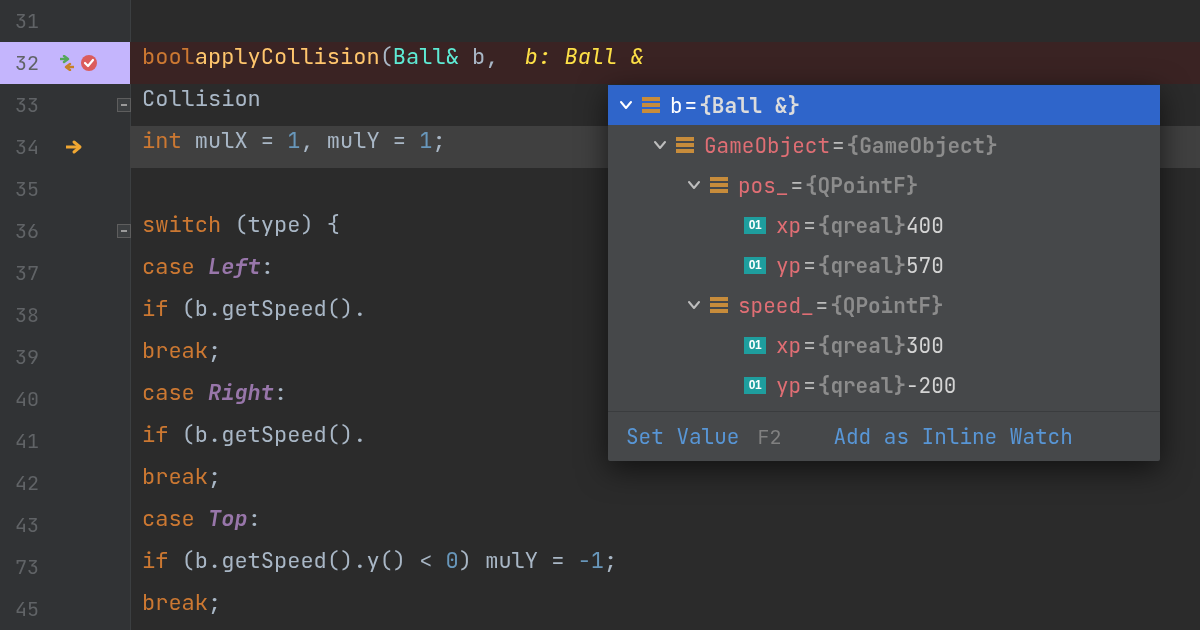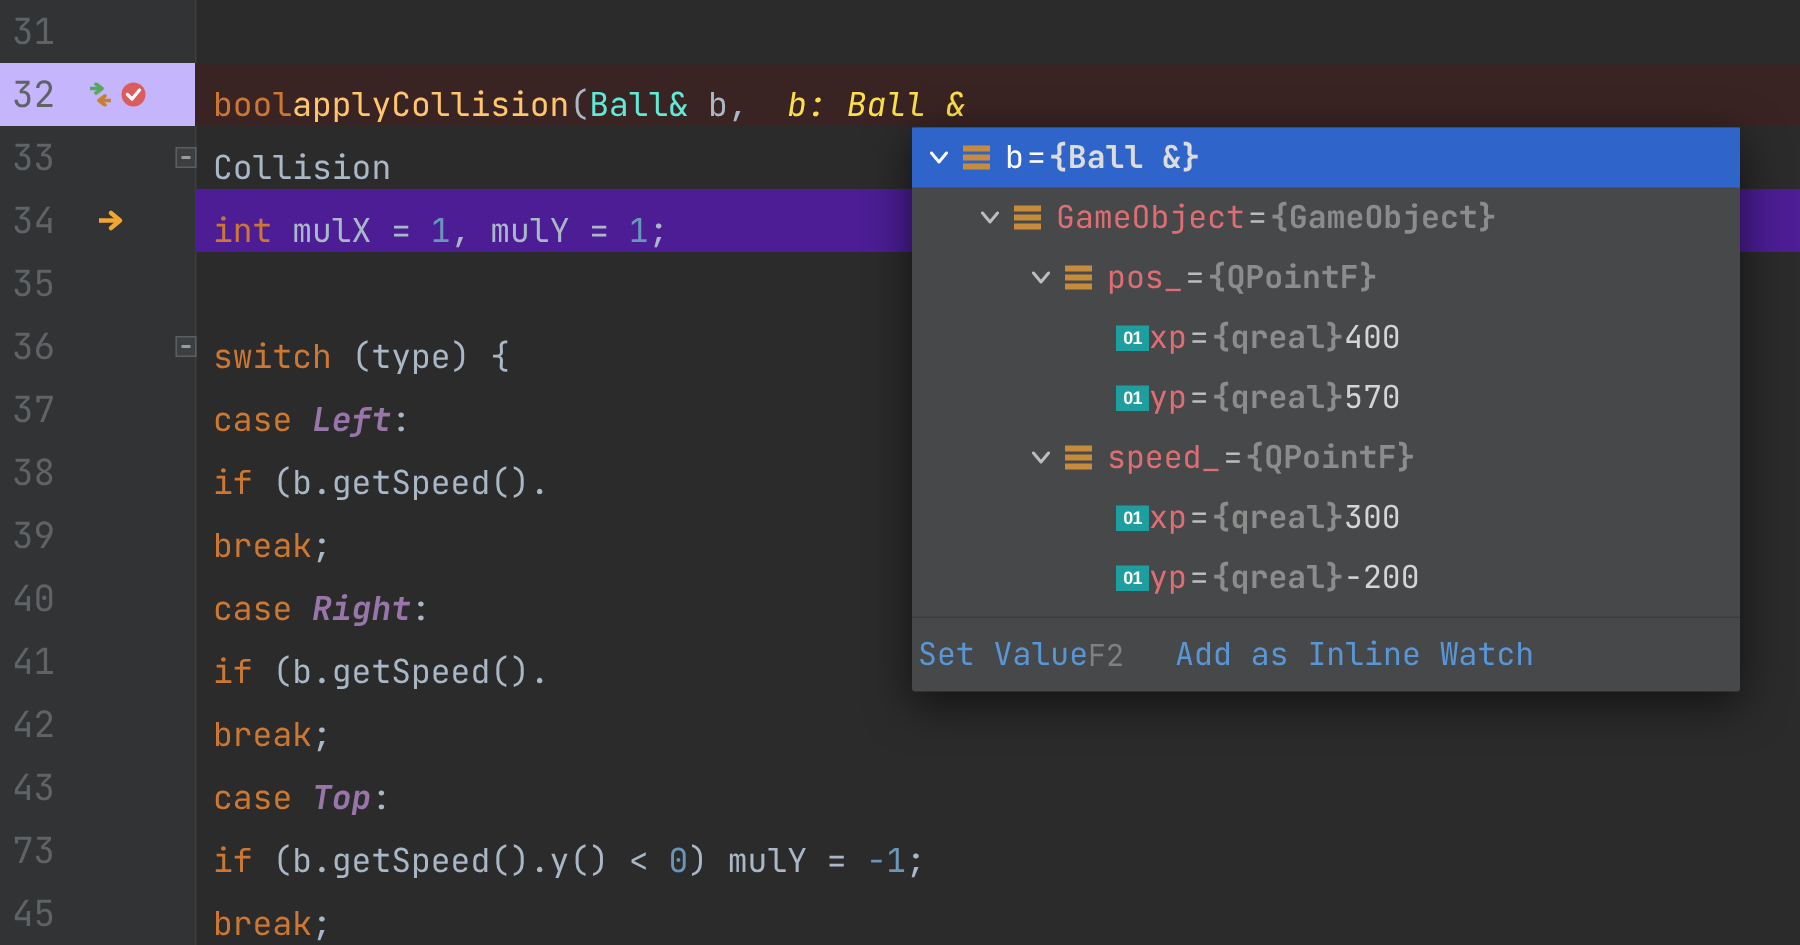--- a/index.html
+++ b/index.html
@@ -25,41 +25,41 @@
     display: flex;
     align-items: center;
     padding-left: 8px;
     height: 100%;
     flex-shrink: 0;
     background: #313335;
     position: relative;
   }
   .lineno {
     color: #606366;
-    font-size: 24px;
+    font-size: 20px;
     width: 38px;
-    text-align: left;
+    text-align: center;
   }
   .gutter-icons {
     display: flex;
     align-items: center;
     gap: 4px;
     margin-left: 12px;
   }
   .code {
     padding-left: 12px;
     white-space: pre;
     height: 100%;
     display: flex;
-    align-items: flex-end;
+    align-items: flex-start;
     flex: 1;
   }
   .line.breakpoint { background: #3a2323; }
   .line.breakpoint .gutter { background: #c4b5fd; }
-  .line.current { background: #4c1d95; }
+  .line.current { background: #404040; }
   .line.current .gutter { background: #313335; }
   .kw { color: #cc7832; }
   .fn { color: #ffc66d; }
   .type { color: #5eead4; }
   .param { color: #a9b7c6; }
   .num { color: #6897bb; }
   .caseLbl { color: #9876aa; font-style: italic; font-weight: bold; }
   .inlay { color: #fde047; font-style: italic; }
   .fold-handle {
     position: absolute;
@@ -124,36 +124,37 @@
   .struct-icon span { height: 4px; background: #c78c3b; display:block; }
   .prim-icon {
     width: 22px; height: 17px;
     background: #1e9e9e;
     color: #fff;
     font-size: 12px;
     font-weight: bold;
     display: inline-flex;
     align-items: center;
     justify-content: center;
+    margin-right: 10px;
     letter-spacing: -0.5px;
     font-family: sans-serif;
   }
   .var-name { color: #df6e74; }
   .var-name.top-name { color: #fff; }
   .eq { color: #bbb; margin: 0 2px; }
   .eq.top-eq { color: #fff; }
   .val-brace { color: #8c8c8c; font-weight: bold; }
   .val-brace.top-brace { color: #dcdcdc; }
   .val-plain { color: #d4d4d4; }
   .popup-footer {
     display: flex;
     align-items: center;
     height: 50px;
-    padding: 0 4px;
-    gap: 0;
+    padding: 0 18px;
+    gap: 18px;
     border-top: 1px solid #3a3c3e;
     margin-top: 6px;
   }
   .footer-action { color: #5896d6; font-size: 21px; }
   .footer-hint { color: #808080; font-size: 20px; margin-right: 34px; }
   .arrow-right-exec {
     width: 22px;
   }
 </style>
 </head>

